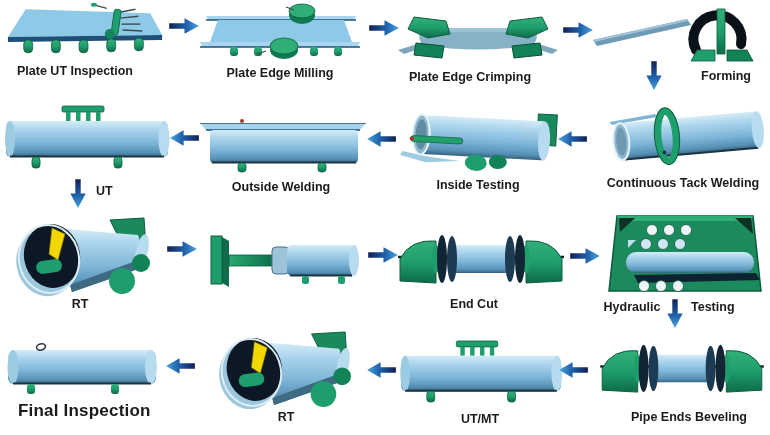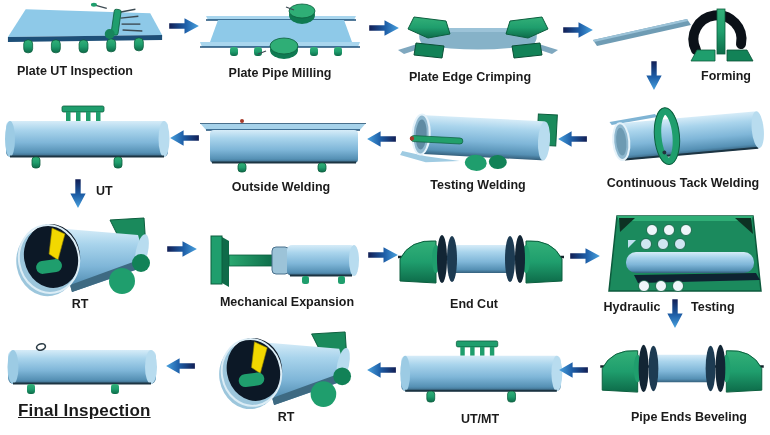--- a/index.html
+++ b/index.html
@@ -1,20 +1,20 @@
 <!DOCTYPE html>
 <html><head>
 <meta charset="utf-8">
 <style>
   html,body{margin:0;padding:0;background:#fff;}
   .stage{position:relative;width:770px;height:435px;background:#ffffff;overflow:hidden;
          font-family:"Liberation Sans",sans-serif;}
   .lbl{position:absolute;font-weight:700;font-size:12.5px;color:#1b1b1b;white-space:nowrap;}
   .lbl.c{transform:translateX(-50%);}
-  .lbl.big{font-size:17px;letter-spacing:.2px;text-decoration:underline;}
+  .lbl.big{font-size:17px;letter-spacing:.2px;}
   svg.m,svg.ar{position:absolute;overflow:visible;}
   #defs{position:absolute;width:0;height:0;}
 </style>
 </head>
 <body>
 
 <div class="stage">
 
   <svg id="defs" aria-hidden="true">
     <defs>
@@ -355,31 +355,30 @@
       <use href="#arL"></use>
     </svg>
   <svg class="ar" style="left:366px;top:361px;width:31px;height:18px" viewBox="0 0 34 20">
       <use href="#arL"></use>
     </svg>
   <svg class="ar" style="left:558px;top:361px;width:31px;height:18px" viewBox="0 0 34 20">
       <use href="#arL"></use>
     </svg>
 
   <div class="lbl c" style="left:75px;top:64px">Plate UT Inspection</div>
-  <div class="lbl c" style="left:280px;top:66px">Plate Pipe Milling</div>
+  <div class="lbl c" style="left:280px;top:66px">Plate Edge Milling</div>
   <div class="lbl c" style="left:470px;top:70px">Plate Edge Crimping</div>
   <div class="lbl" style="left:701px;top:69px">Forming</div>
 
   <div class="lbl" style="left:96px;top:184px">UT</div>
   <div class="lbl c" style="left:281px;top:180px">Outside Welding</div>
-  <div class="lbl c" style="left:478px;top:178px">Testing Welding</div>
+  <div class="lbl c" style="left:478px;top:178px">Inside Testing</div>
   <div class="lbl c" style="left:683px;top:176px">Continuous Tack Welding</div>
 
   <div class="lbl c" style="left:80px;top:297px">RT</div>
-  <div class="lbl c" style="left:287px;top:295px">Mechanical Expansion</div>
   <div class="lbl c" style="left:474px;top:297px">End Cut</div>
   <div class="lbl" style="left:601px;top:300px;width:62px;text-align:center">Hydraulic</div>
   <div class="lbl" style="left:691px;top:300px">Testing</div>
 
   <div class="lbl big" style="left:18px;top:401px">Final Inspection</div>
   <div class="lbl c" style="left:286px;top:410px">RT</div>
   <div class="lbl c" style="left:480px;top:412px">UT/MT</div>
   <div class="lbl c" style="left:689px;top:410px">Pipe Ends Beveling</div>
 
 </div>

